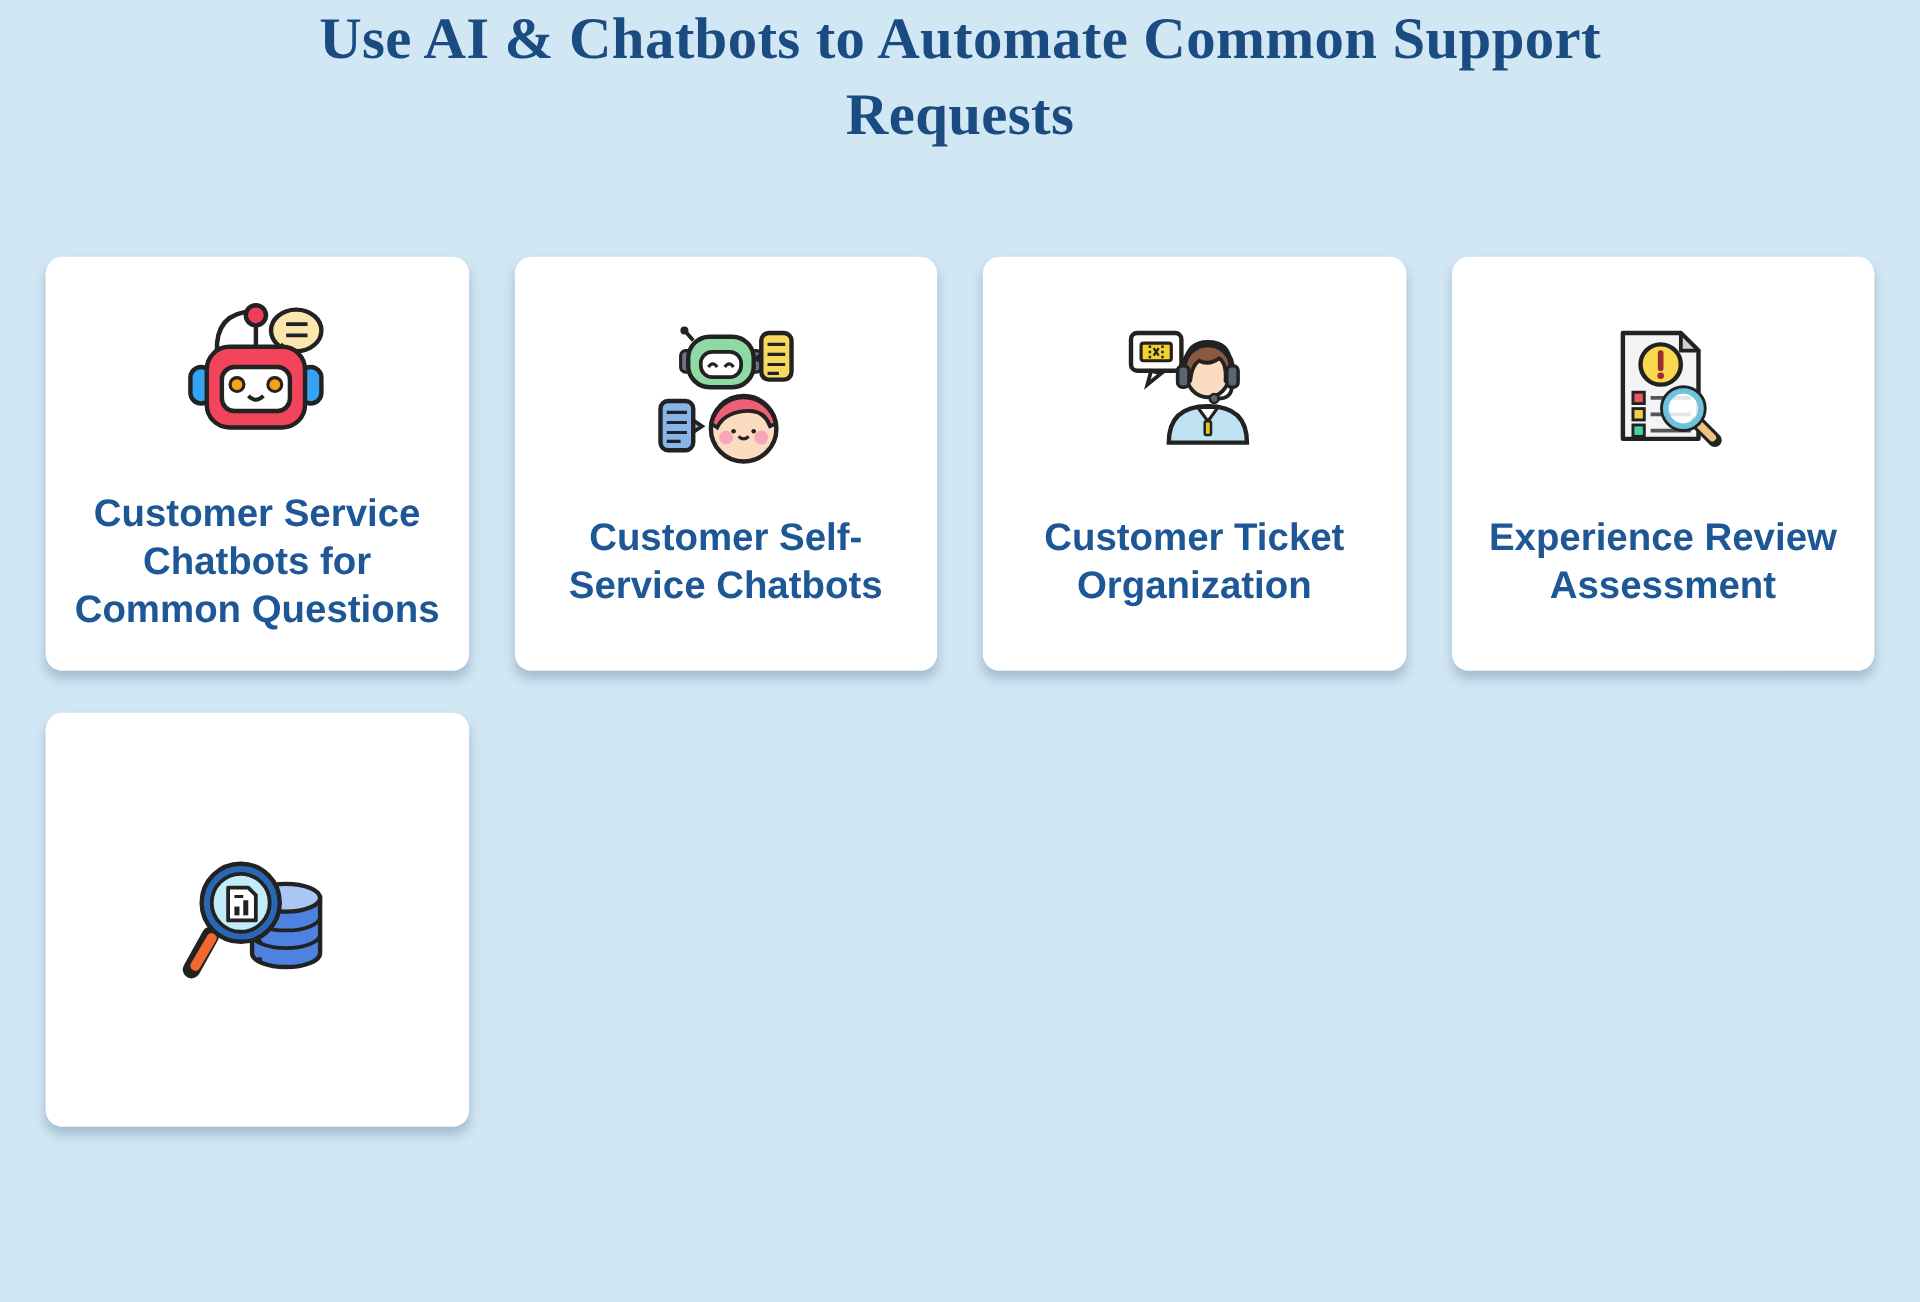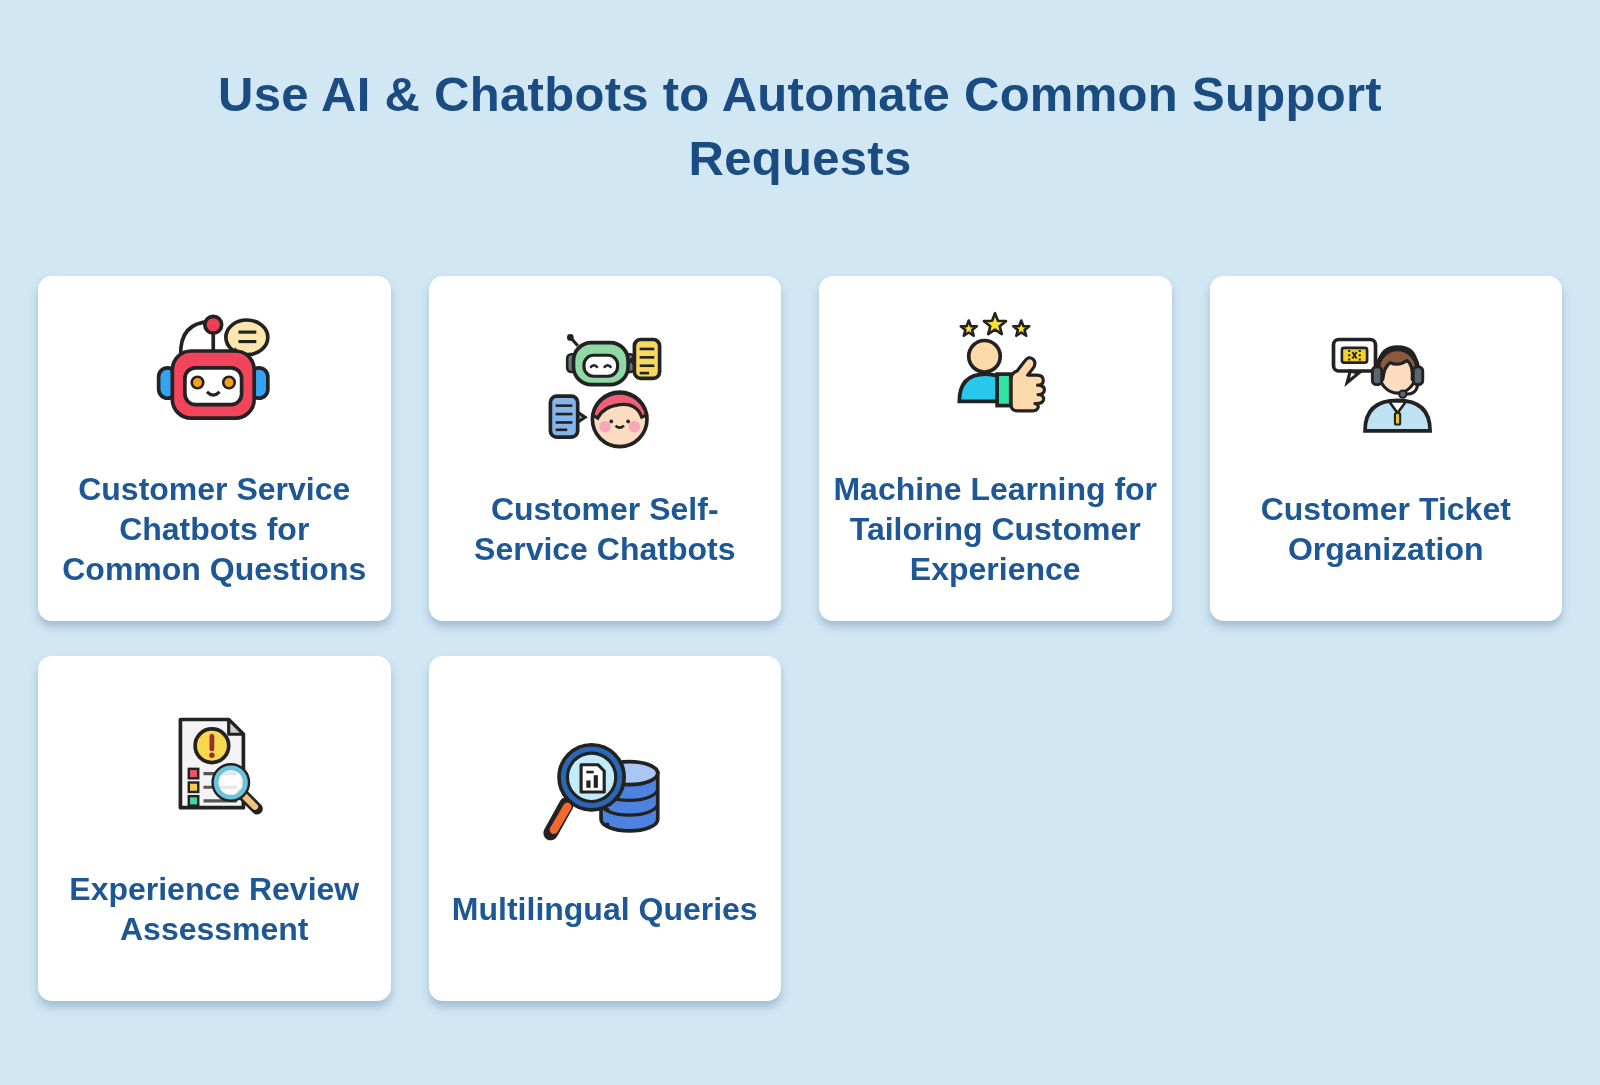--- a/index.html
+++ b/index.html
@@ -4,28 +4,28 @@
 <style>
   html,body { margin:0; padding:0; }
   body {
     width:1600px; height:1085px;
     background:#d2e7f4;
     font-family:"Liberation Sans", sans-serif;
     overflow:hidden;
   }
   .title {
     margin:0 auto;
-    padding-top:62px;
     width:1180px;
     text-align:center;
     color:#1a4c82;
     font-size:49px;
     line-height:64px;
     font-weight:700;
     letter-spacing:0.3px;
+    font-family:Liberation Serif, serif;
   }
   .grid {
     margin-top:70px;
     padding:16px 38px;
     display:grid;
     grid-template-columns:repeat(4, 1fr);
     gap:35px 38px;
   }
   .card {
     background:#ffffff;
@@ -112,34 +112,20 @@
         <circle cx="60" cy="93" r="5.5" fill="#f7a8b8"></circle>
         <circle cx="88" cy="93" r="5.5" fill="#f7a8b8"></circle>
         <circle cx="66" cy="88" r="1.8" fill="#222"></circle>
         <circle cx="82" cy="88" r="1.8" fill="#222"></circle>
         <path d="M70 92 q4 4 8 0" fill="none" stroke="#222" stroke-width="2.5"></path>
       </svg>
     </div>
     <div class="card-label">Customer Self-Service Chatbots</div>
   </div>
 
-  <div class="card">
-    <div class="icon-wrap">
-      <svg viewBox="0 0 120 120">
-        <polygon points="35,11 37,16.3 42.6,16.5 38.2,20.1 39.7,25.5 35,22.4 30.3,25.5 31.8,20.1 27.4,16.5 33,16.3" fill="#ffe030" stroke="#222" stroke-width="2.5" stroke-linejoin="round"></polygon>
-        <polygon points="85,11 87,16.3 92.6,16.5 88.2,20.1 89.7,25.5 85,22.4 80.3,25.5 81.8,20.1 77.4,16.5 83,16.3" fill="#ffe030" stroke="#222" stroke-width="2.5" stroke-linejoin="round"></polygon>
-        <polygon points="60,4 62.8,11.2 70.5,11.6 64.5,16.5 66.5,23.9 60,19.7 53.5,23.9 55.5,16.5 49.5,11.6 57.2,11.2" fill="#ffe030" stroke="#222" stroke-width="2.5" stroke-linejoin="round"></polygon>
-        <circle cx="50" cy="45" r="15" fill="#fcd9a8" stroke="#222" stroke-width="3.5"></circle>
-        <path d="M26 88 Q26 62 51 62 Q76 62 76 88 Z" fill="#27c8ea" stroke="#222" stroke-width="3.5"></path>
-        <path d="M75 90 L75 68 Q75 61 81 59 L88 50 Q92 44 96.5 48 Q100 52 95.5 57.5 L91 63 L100 63 Q106 63 106 68 Q106 72.5 100.5 72.5 L102 72.5 Q107.5 73.5 107 77.5 Q106.5 81.5 101 81.5 L102 81.5 Q107 82.5 106.2 86.5 Q105.4 90 100 90 L98 90 Q102 91 101 94 Q100 97 95 97 L81 97 Q75 97 75 90 Z" fill="#fcd9a8" stroke="#222" stroke-width="3" stroke-linejoin="round"></path>
-        <rect x="62" y="62" width="13" height="30" fill="#30e3a2" stroke="#222" stroke-width="3.5"></rect>
-      </svg>
-    </div>
-    <div class="card-label">Machine Learning for Tailoring Customer Experience</div>
-  </div>
 
   <div class="card">
     <div class="icon-wrap">
       <svg viewBox="0 0 120 120">
         <rect x="10" y="10" width="40" height="30" rx="5" fill="#ffffff" stroke="#222" stroke-width="3.5"></rect>
         <path d="M26 40 l-3 11 l11 -9 z" fill="#ffffff" stroke="#222" stroke-width="3"></path>
         <rect x="18" y="18" width="24" height="14" rx="2" fill="#f2d22e" stroke="#222" stroke-width="2.5"></rect>
         <line x1="25" y1="20" x2="25" y2="30" stroke="#222" stroke-width="2" stroke-dasharray="2 2"></line>
         <line x1="35" y1="20" x2="35" y2="30" stroke="#222" stroke-width="2" stroke-dasharray="2 2"></line>
         <path d="M28 22 l4 6 M32 22 l-4 6" stroke="#222" stroke-width="1.8"></path>
@@ -194,16 +180,15 @@
         <line x1="28" y1="72" x2="13" y2="99" stroke="#222" stroke-width="14" stroke-linecap="round"></line>
         <line x1="29" y1="74" x2="16" y2="96" stroke="#f2692e" stroke-width="8" stroke-linecap="round"></line>
         <circle cx="52" cy="46" r="31" fill="#2a67b5" stroke="#222" stroke-width="3.5"></circle>
         <circle cx="52" cy="46" r="23" fill="#c2ecfa" stroke="#222" stroke-width="3"></circle>
         <path d="M42 34 L58 34 L64 40 L64 60 L42 60 Z" fill="#ffffff" stroke="#222" stroke-width="3" stroke-linejoin="round"></path>
         <rect x="47" y="49" width="4" height="7" fill="#222"></rect>
         <rect x="54" y="44" width="4" height="12" fill="#222"></rect>
         <line x1="47" y1="41" x2="54" y2="41" stroke="#222" stroke-width="2.5"></line>
       </svg>
     </div>
-    <div class="card-label">Multilingual Queries</div>
   </div>
 
 </div>
 
 </body></html>

